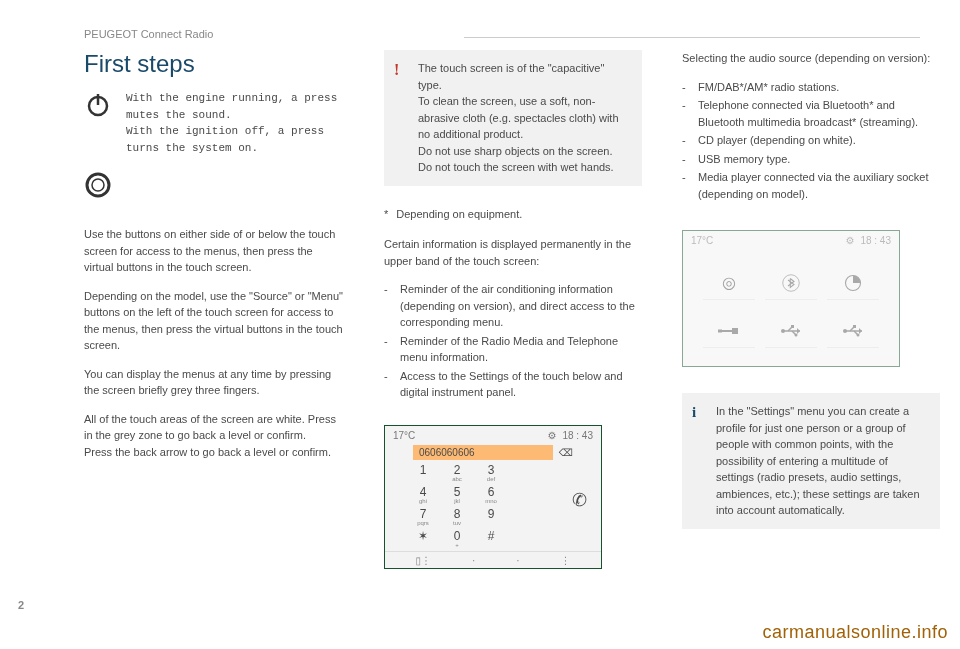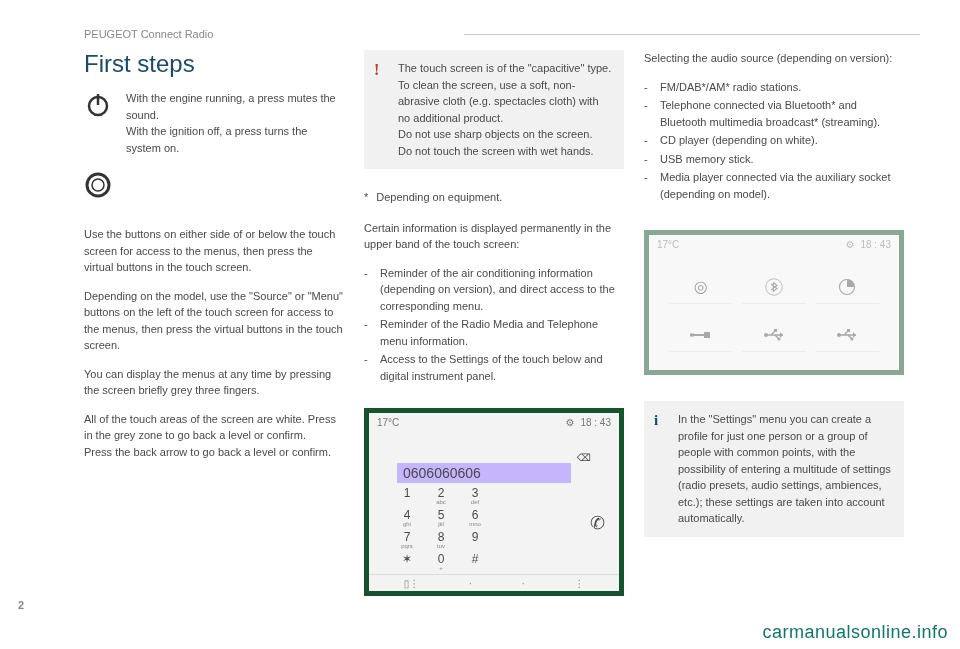--- a/index.html
+++ b/index.html
@@ -11,36 +11,37 @@
     color: #4a4a4a;
     background: #fff;
     position: relative;
     overflow: hidden;
   }
   .page {
     padding: 28px 40px 0 84px;
   }
   .header-row {
     display: flex;
+    align-items: center;
     margin-bottom: 10px;
   }
   .doc-section {
     font-size: 11px;
     color: #888;
     flex: 0 0 auto;
     width: 380px;
   }
   .header-line {
     flex: 1;
     border-top: 1px solid #ccc;
     margin-top: 6px;
   }
   .columns {
     display: flex;
-    gap: 20px;
+    gap: 40px;
   }
   .col { width: 260px; }
   .col1 { flex: 0 0 260px; }
   .col2 { flex: 0 0 258px; }
   .col3 { flex: 0 0 258px; }
   h1.title {
     font-size: 24px;
     font-weight: 300;
     color: #1a4a6a;
     margin-bottom: 12px;
@@ -53,20 +54,21 @@
   }
   .icon-row .icon-cell {
     flex: 0 0 28px;
     display: flex;
     justify-content: center;
     padding-top: 2px;
   }
   .icon-row .icon-text {
     flex: 1;
     line-height: 1.5;
+    font-family: Liberation Mono, monospace;
   }
   .body-text { line-height: 1.5; margin-bottom: 12px; }
 
   .callout {
     background: #f1f1f1;
     padding: 10px 12px 10px 34px;
     position: relative;
     margin-bottom: 20px;
     line-height: 1.5;
   }
@@ -99,45 +101,44 @@
   .bullets li::before {
     content: "-";
     position: absolute;
     left: 0;
     top: 0;
   }
 
   
   .screen {
     background: #f3f3f3;
-    border: 5px solid #14532d;
-    width: 260px;
+    border: 1px solid #14532d;
+    width: 218px;
     margin-top: 6px;
     font-size: 10px;
   }
   .screen.dimmed { opacity: 0.5; }
   .screen-top {
     display: flex;
     justify-content: space-between;
     padding: 4px 8px;
     font-size: 10px;
     color: #777;
   }
   .screen-top .right { display:flex; gap:6px; align-items:center;}
   .dial-display {
     display: flex;
     align-items: center;
     padding: 0 28px 1px 28px;
   }
   .dial-number {
     flex:1;
-    background:#c4b5fd;
+    background:#fdba74;
     padding: 2px 6px;
-    font-size: 14px;
-    margin-top: 31px;
+    font-size: 10px;
   }
   .keypad {
     display: grid;
     grid-template-columns: 20px 20px 20px;
     gap: 4px 14px;
     padding: 3px 0 3px 28px;
     position: relative;
   }
   .key { text-align: center; position: relative; }
   .key .digit { font-size: 12px; line-height:1; }
@@ -177,21 +178,21 @@
     bottom: 38px;
     font-weight: bold;
     font-size: 11px;
     color: #888;
   }
   .watermark {
     position: absolute;
     right: 12px;
     bottom: 6px;
     font-size: 18px;
-    color: #0f766e;
+    color: #a16207;
     letter-spacing: 0.5px;
   }
   svg { display: block; }
 </style>
 </head>
 <body>
 
 <div class="page">
 
   <div class="header-row">
@@ -326,21 +327,21 @@
         </div>
       </div>
     </div>
 
     <div class="col col3">
       <p class="body-text" style="">Selecting the audio source (depending on version):</p>
       <ul class="bullets">
         <li>FM/DAB*/AM* radio stations.</li>
         <li>Telephone connected via Bluetooth* and Bluetooth multimedia broadcast* (streaming).</li>
         <li>CD player (depending on white).</li>
-        <li>USB memory stick.</li>
+        <li>USB memory type.</li>
         <li>Media player connected via the auxiliary socket (depending on model).</li>
       </ul>
 
       <div style="height:12px"></div>
 
       <div class="screen dimmed">
         <div class="screen-top">
           <span>17°C</span>
           <span class="right">
             <span>⚙</span>

